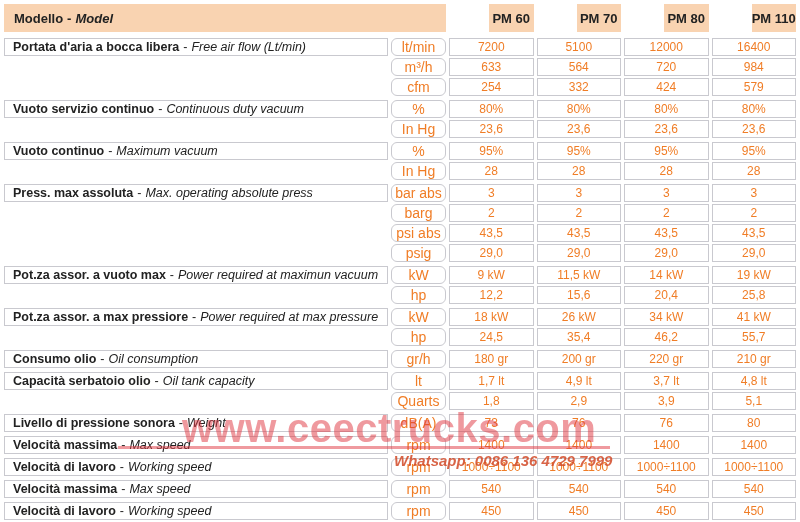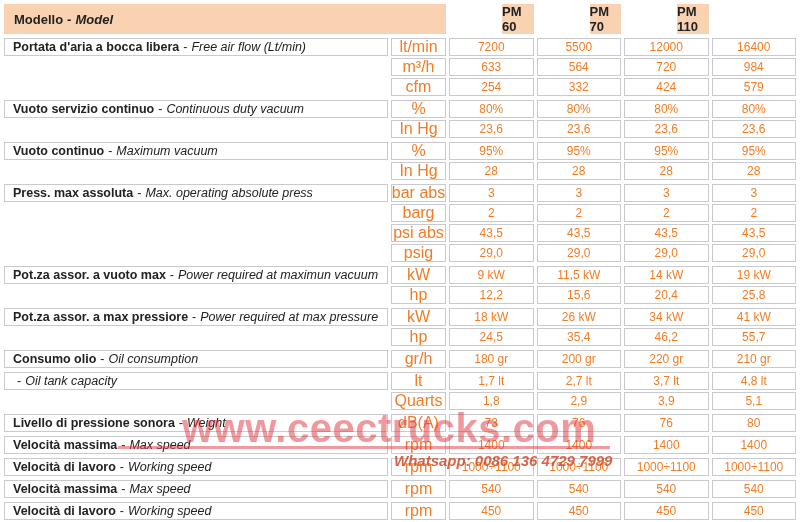--- a/index.html
+++ b/index.html
@@ -7,21 +7,21 @@
     width:800px;height:522px;background:#ffffff;
     font-family:"Liberation Sans", sans-serif;
     position:relative;overflow:hidden;
     -webkit-font-smoothing:antialiased;
   }
   .sheet{position:absolute;left:4px;top:4px;width:792px;}
 
   
   .header-row{
     display:grid;grid-template-columns:442px repeat(4,1fr);
-    column-gap:16px;height:28px;margin-bottom:6px;
+    column-gap:3px;height:28px;margin-bottom:6px;
   }
   .header-model{
     background:var(--header-bg,#f9d3b1);
     display:flex;align-items:center;padding-left:10px;box-sizing:border-box;
     font-size:13px;font-weight:bold;color:var(--label-text,#222);
   }
   .header-model .en{font-style:italic;margin-left:4px;}
   .header-model .sep{margin-left:4px;}
   .header-col{
     background:var(--header-bg,#f9d3b1);
@@ -44,21 +44,21 @@
     white-space:nowrap;overflow:hidden;
   }
   .label-cell{
     justify-content:flex-start;padding-left:8px;
     font-size:12.5px;color:var(--label-text,#222);
   }
   .label-cell .it{font-weight:bold;}
   .label-cell .en{font-style:italic;margin-left:4px;}
   .label-cell .sep{margin-left:4px;}
   .spacer{border:none;background:transparent;}
-  .unit-cell{font-size:16px;}
+  .unit-cell{font-size:14px;border-radius:6px;}
 
   
   .wm-main{
     position:absolute;left:178px;top:402px;
     font-size:40px;font-weight:bold;letter-spacing:0.5px;
     color:var(--wm-red,#e03540);opacity:0.5;z-index:5;
     pointer-events:none;white-space:nowrap;
   }
   .wm-line{
     position:absolute;left:114px;top:442px;width:492px;height:3px;
@@ -78,35 +78,36 @@
 
   <div class="header-row">
     <div class="header-model">
       <span class="it">Modello</span>
       <span class="sep"> - </span>
       <span class="en">Model</span>
     </div>
 
   <div class="header-col">PM 60</div>
       <div class="header-col">PM 70</div>
+      <div class="header-col">PM 80</div>
       <div class="header-col">PM 110</div>
     </div>
 
   <div id="table-body">
 
   <div class="group">
         <div class="row">
           <div class="cell label-cell">
             <span class="it">Portata d'aria a bocca libera</span>
             <span class="sep"> - </span>
             <span class="en">Free air flow (Lt/min)</span>
           </div>
           <div class="cell unit-cell">lt/min</div>
           <div class="cell value-cell">7200</div>
-          <div class="cell value-cell">5500</div>
+          <div class="cell value-cell">5100</div>
           <div class="cell value-cell">12000</div>
           <div class="cell value-cell">16400</div>
         </div>
         <div class="row">
           <div class="cell spacer"></div>
           <div class="cell unit-cell">m³/h</div>
           <div class="cell value-cell">633</div>
           <div class="cell value-cell">564</div>
           <div class="cell value-cell">720</div>
           <div class="cell value-cell">984</div>
@@ -256,26 +257,27 @@
           <div class="cell unit-cell">gr/h</div>
           <div class="cell value-cell">180 gr</div>
           <div class="cell value-cell">200 gr</div>
           <div class="cell value-cell">220 gr</div>
           <div class="cell value-cell">210 gr</div>
         </div>
       </div>
       <div class="group">
         <div class="row">
           <div class="cell label-cell">
+            <span class="it">Capacità serbatoio olio</span>
             <span class="sep"> - </span>
             <span class="en">Oil tank capacity</span>
           </div>
           <div class="cell unit-cell">lt</div>
           <div class="cell value-cell">1,7 lt</div>
-          <div class="cell value-cell">2,7 lt</div>
+          <div class="cell value-cell">4,9 lt</div>
           <div class="cell value-cell">3,7 lt</div>
           <div class="cell value-cell">4,8 lt</div>
         </div>
         <div class="row">
           <div class="cell spacer"></div>
           <div class="cell unit-cell">Quarts</div>
           <div class="cell value-cell">1,8</div>
           <div class="cell value-cell">2,9</div>
           <div class="cell value-cell">3,9</div>
           <div class="cell value-cell">5,1</div>

